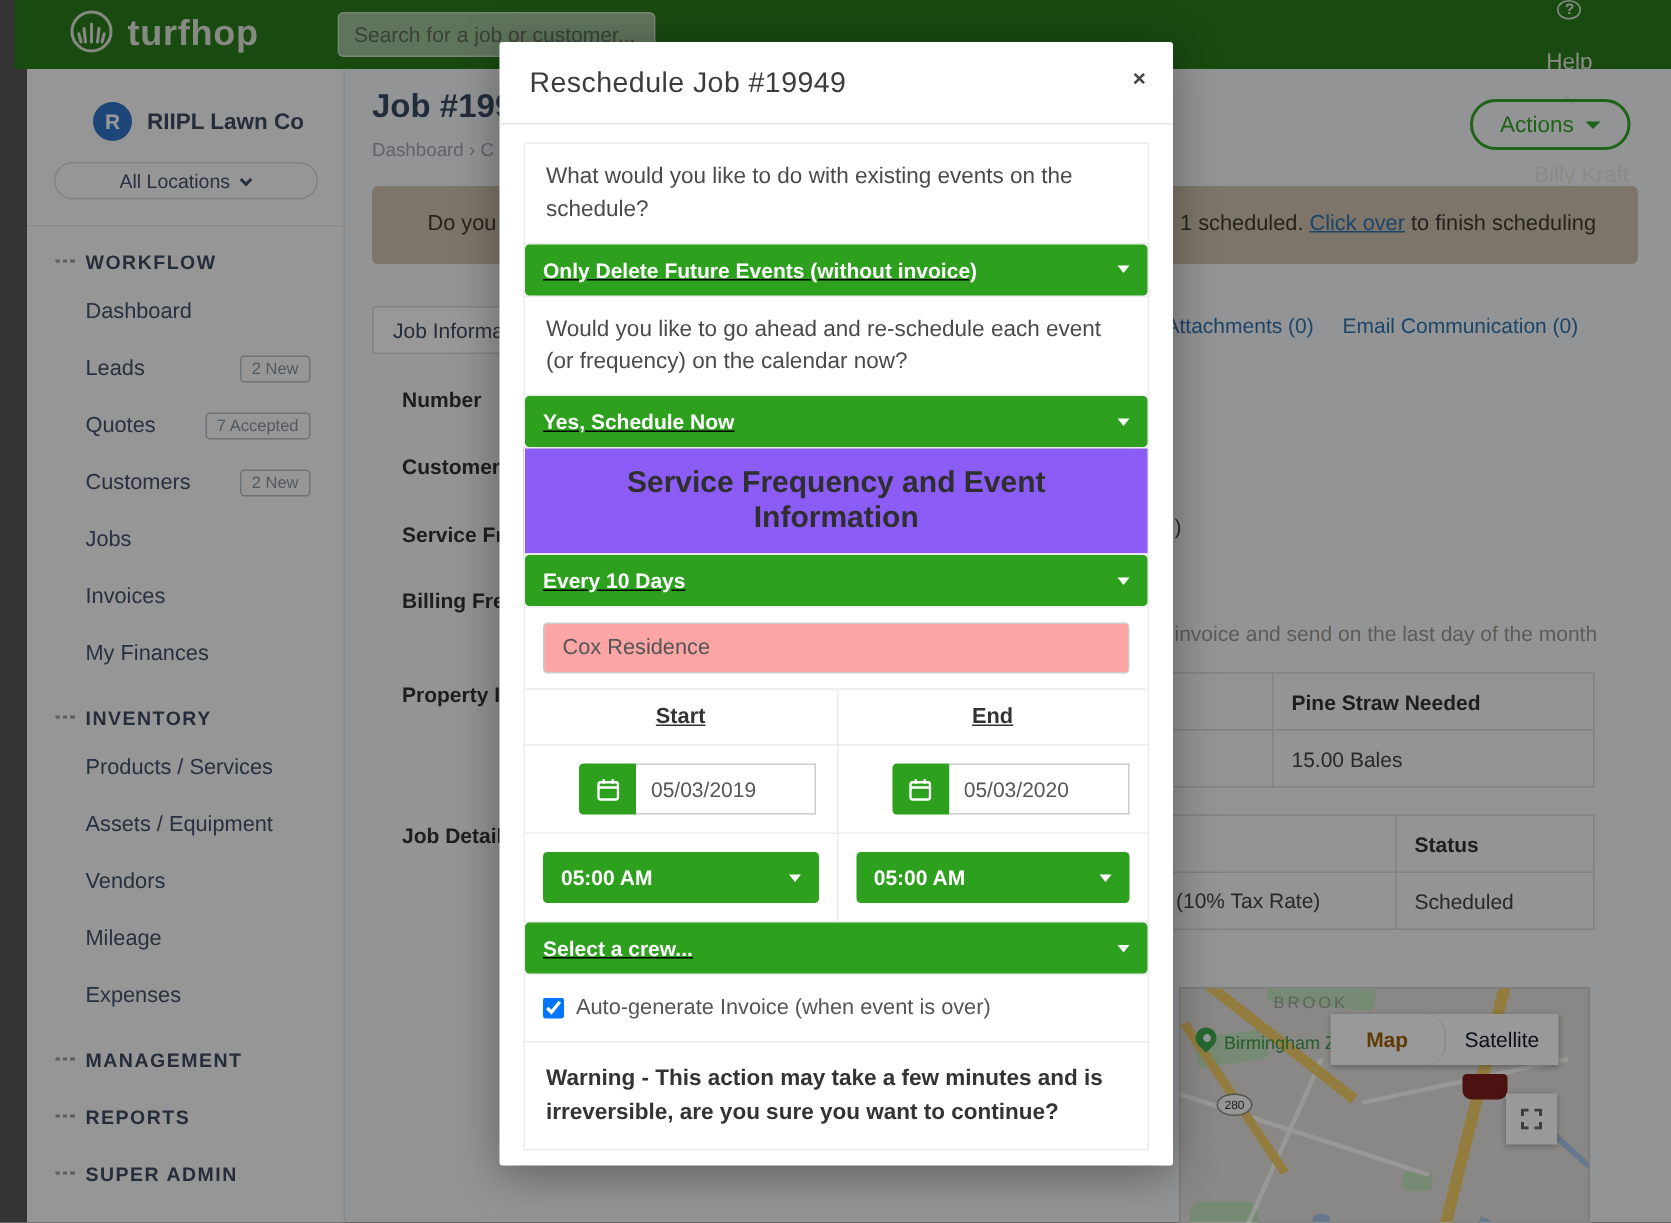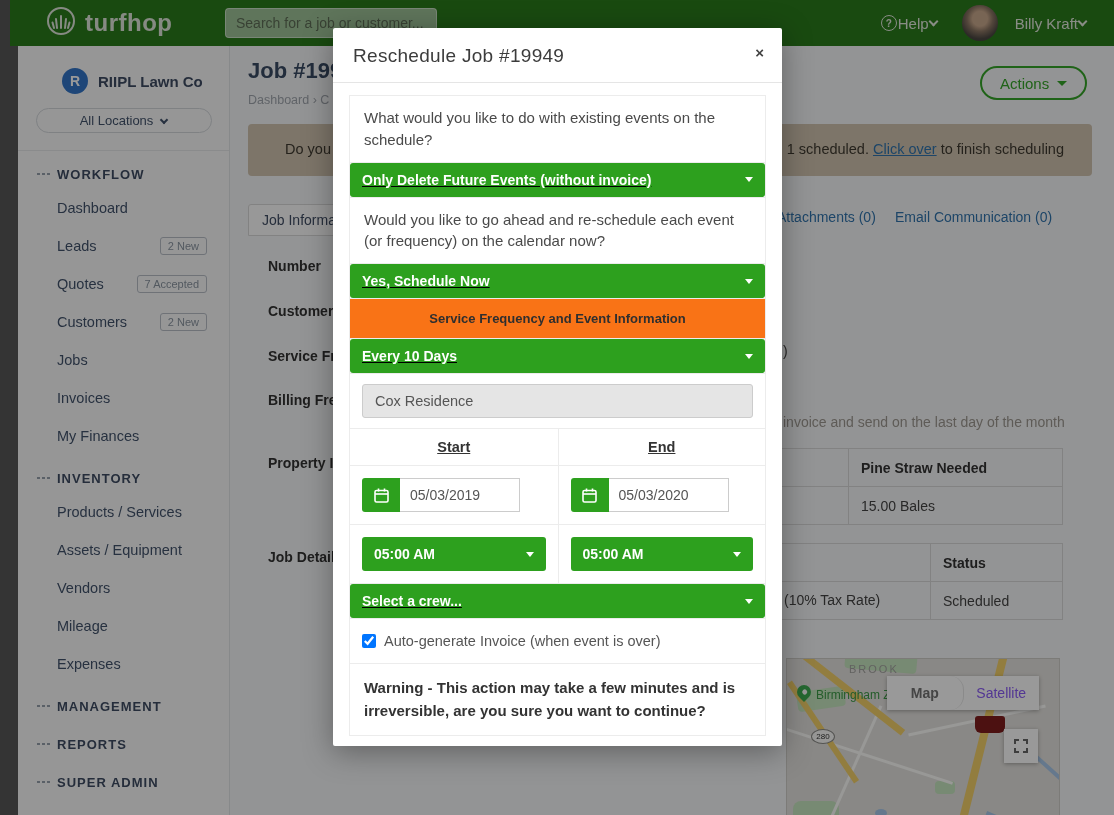--- a/index.html
+++ b/index.html
@@ -9,21 +9,21 @@
   
   .rail{position:absolute;left:0;top:0;width:18px;height:815px;background:#585858;}
 
   
   .topbar{position:absolute;left:10px;top:0;right:0;height:46px;background:#2b7c1c;display:flex;align-items:center;}
   .logo-wrap{display:flex;align-items:center;margin-left:36px;}
   .brand{color:#dfe6da;font-size:24px;font-weight:600;letter-spacing:.5px;margin-left:9px;}
   .search{position:absolute;left:215px;top:8px;width:212px;height:30px;background:rgba(255,255,255,.55);
     border:1px solid rgba(255,255,255,.45);border-radius:4px;padding:0 10px;font-size:14px;color:#3c4a38;outline:none;}
   .search::placeholder{color:#5f6e58;}
-  .top-right{position:absolute;right:28px;top:0;height:46px;display:flex;align-items:center;gap:1px;color:#e3e9de;}
+  .top-right{position:absolute;right:28px;top:0;height:46px;display:flex;align-items:center;gap:20px;color:#e3e9de;flex-direction:column;}
   .q-icon{width:16px;height:16px;border:1.5px solid #e3e9de;border-radius:50%;display:inline-flex;align-items:center;justify-content:center;font-size:10px;font-weight:700;}
   .q-icon::before{content:"?";}
   .help-label{font-size:15px;}
   .chev{width:7px;height:7px;border-right:2px solid #e3e9de;border-bottom:2px solid #e3e9de;transform:rotate(45deg);margin-top:-4px;display:inline-block;}
   .avatar{width:36px;height:36px;border-radius:50%;margin-left:24px;
     background:radial-gradient(circle at 50% 38%, #c9a88c 0 26%, #8a7563 45%, #4c4742 70%, #3a3a3c 100%);}
   .user-name{font-size:15px;margin-left:16px;}
 
   
   .sidebar{position:absolute;left:18px;top:46px;bottom:0;width:212px;background:#fafbfb;border-right:1px solid #e2e4e6;color:#42526b;}
@@ -68,48 +68,48 @@
   .map .park{position:absolute;background:#c7e6c0;border-radius:4px;}
   .map .road-y{position:absolute;background:#f4d069;}
   .map .road-w{position:absolute;background:#fdfdfb;}
   .map .water{position:absolute;background:#a9c9eb;}
   .map-area-label{position:absolute;left:62px;top:4px;font-size:11px;letter-spacing:2px;color:#a3a3a0;}
   .poi-pin{position:absolute;left:10px;top:26px;width:14px;height:14px;background:#3fae52;border-radius:50% 50% 50% 0;transform:rotate(-45deg);}
   .poi-pin::after{content:"";position:absolute;left:4.5px;top:4.5px;width:5px;height:5px;border-radius:50%;background:#fff;}
   .poi-label{position:absolute;left:29px;top:29px;font-size:12px;color:#3c9a46;white-space:nowrap;}
   .map-ctl{position:absolute;left:100px;top:17px;width:152px;height:34px;background:#fff;box-shadow:0 1px 4px rgba(0,0,0,.3);display:flex;}
   .map-ctl .half{flex:1;display:flex;align-items:center;justify-content:center;font-size:14px;cursor:pointer;}
-  .map-ctl .sel{font-weight:700;color:#737373;border-right:1px solid #e6e6e6;border-radius:14px;}
-  .map-ctl .unsel{color:#8b5cf6;}
+  .map-ctl .sel{font-weight:700;color:#a16207;border-right:1px solid #e6e6e6;border-radius:14px;}
+  .map-ctl .unsel{color:#0f172a;}
   .shield-i{position:absolute;left:188px;top:57px;width:26px;height:17px;background:#7f1d1d;border-radius:3px 3px 6px 6px;overflow:hidden;text-align:right;padding-left:30px;}
   .shield-i .top{height:4px;background:#c94141;}
   .shield-i .num{font-size:8px;color:#fff;line-height:12px;}
   .shield-us{position:absolute;left:24px;top:70px;width:24px;height:15px;background:#fbfbf8;border:1px solid #8b8b88;border-radius:50%;font-size:8px;color:#333;display:flex;align-items:center;justify-content:center;}
   .fs-btn{position:absolute;left:217px;top:70px;width:34px;height:34px;background:#fff;box-shadow:0 1px 4px rgba(0,0,0,.3);display:flex;align-items:center;justify-content:center;cursor:pointer;}
 
   
   .backdrop{position:absolute;inset:0;background:rgba(0,0,0,.4);z-index:50;}
   .modal{position:absolute;left:333px;top:28px;width:449px;background:#fff;border-radius:2px;z-index:100;box-shadow:0 6px 30px rgba(0,0,0,.35);}
   .modal-head{position:relative;padding:17px 20px 15px;border-bottom:1px solid #e5e5e5;font-size:19px;color:#3c3c3c;letter-spacing:.3px;}
   .modal-x{position:absolute;right:18px;top:17px;font-size:15px;font-weight:700;color:#444;cursor:pointer;line-height:1;}
   .modal-body{padding:12px 16px 10px;}
   .mrow{border:1px solid #ececec;margin-top:-1px;background:#fff;}
   .mrow:first-child{margin-top:0;}
   .q-row{padding:11px 14px;font-size:15px;color:#4a4a4a;line-height:1.45;}
   .sel-row{padding:0;text-decoration:underline;}
   .gsel{height:34px;background:#2da01e;border-radius:3px;color:#fff;font-size:14px;font-weight:700;display:flex;align-items:center;padding:0 12px;position:relative;cursor:pointer;}
   .gsel .caret{position:absolute;right:12px;width:0;height:0;border-left:4.5px solid transparent;border-right:4.5px solid transparent;border-top:5px solid #fff;}
-  .hdr-row{padding:12px;background:#f97316;text-align:center;font-size:13px;font-weight:600;color:#2f2f2f;}
+  .hdr-row{padding:12px;background:#8b5cf6;text-align:center;font-size:20px;font-weight:600;color:#2f2f2f;}
   .inp-row{padding:10px 12px;}
-  .txt-input{width:100%;height:34px;border:1px solid #ccc;border-radius:3px;padding:0 12px;font-size:14.5px;color:#555;outline:none;background:#e5e5e5;}
+  .txt-input{width:100%;height:34px;border:1px solid #ccc;border-radius:3px;padding:0 12px;font-size:14.5px;color:#555;outline:none;background:#fca5a5;}
   .grid2{display:grid;grid-template-columns:1fr 1fr;}
   .gcell{padding:12px;border-left:1px solid #ececec;border-top:1px solid #ececec;}
   .gcell.c1{border-left:none;}
   .gcell.hd{padding:10px;text-align:center;font-size:14.5px;font-weight:600;color:#333;border-top:none;text-decoration:underline;}
-  .date-group{display:flex;}
+  .date-group{display:flex;margin-left:24px;}
   .cal-btn{width:38px;height:34px;background:#2da01e;border-radius:3px 0 0 3px;display:flex;align-items:center;justify-content:center;cursor:pointer;flex:none;}
   .date-input{width:120px;height:34px;border:1px solid #ccc;border-left:none;padding:0 10px;font-size:14px;color:#555;outline:none;background:#fff;}
   .check-row{padding:14px 12px;display:flex;align-items:center;gap:8px;font-size:14.5px;color:#555;}
   .check-row input{width:14px;height:14px;margin:0;}
   .warn-row{padding:12px 14px;font-size:15px;font-weight:600;color:#333;line-height:1.55;}
 </style>
 </head>
 <body>
 
 <div class="viewport">

